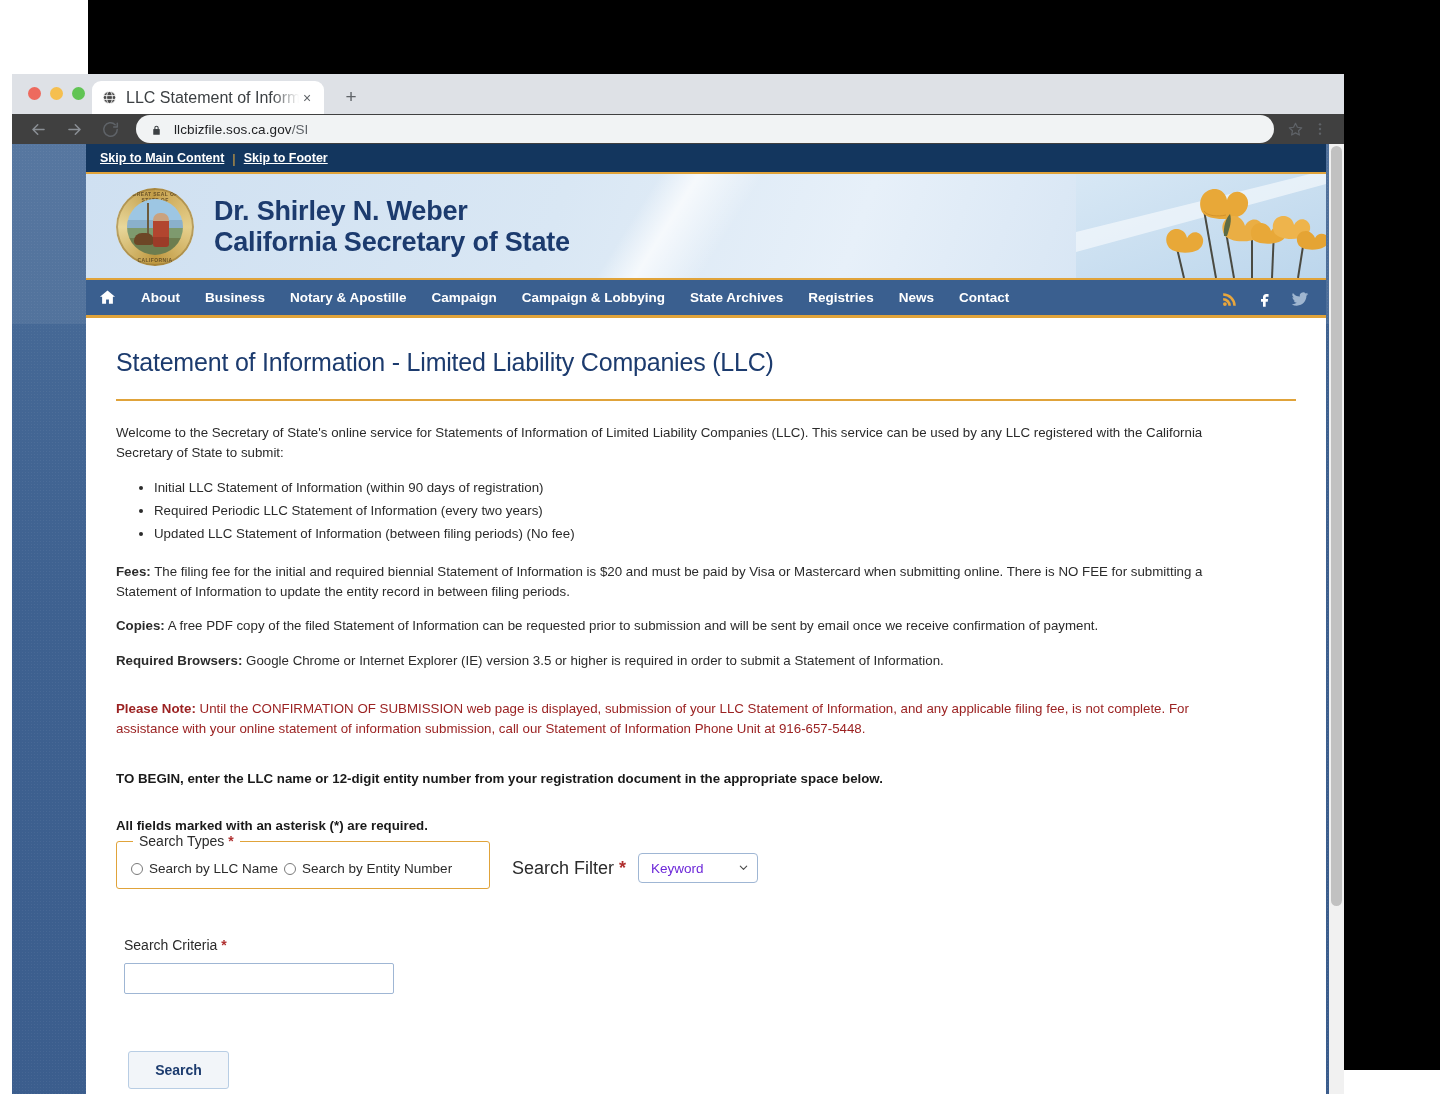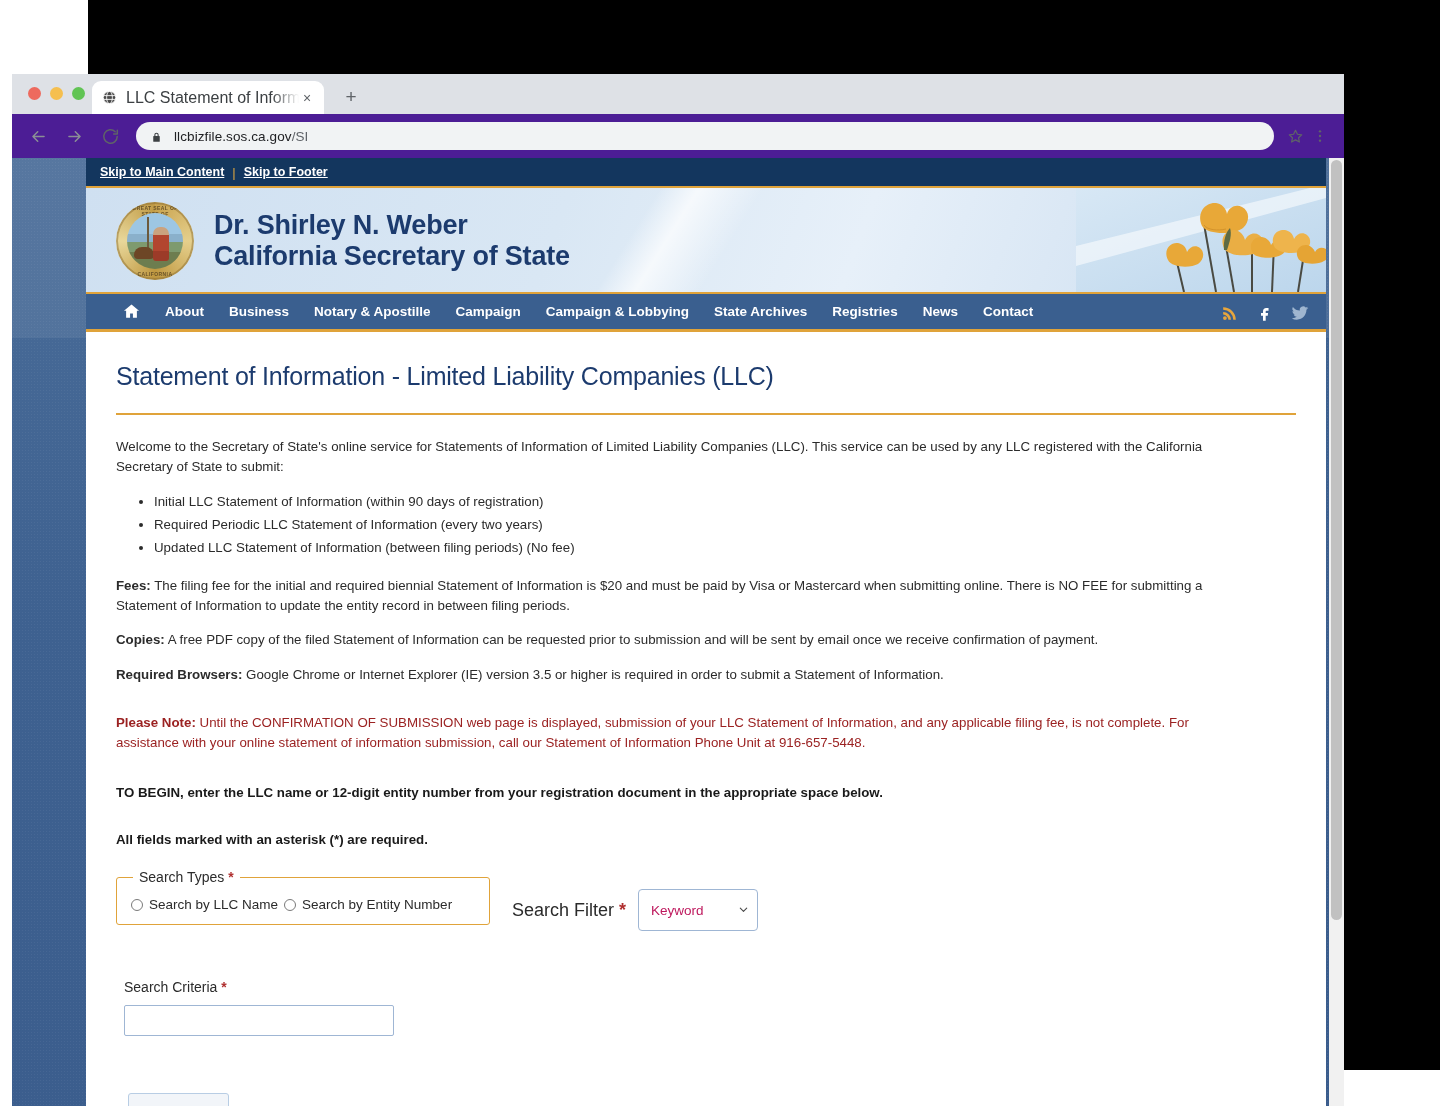--- a/index.html
+++ b/index.html
@@ -66,21 +66,21 @@
     font-size: 14px; line-height: 1;
   }
   .newtab {
     position: absolute; left: 328px; top: 13px;
     width: 22px; height: 22px; color: #5f6368;
     font-size: 19px; line-height: 20px; text-align: center;
   }
 
   
   .toolbar {
-    height: 44px; background: #4c1d95; display: flex; align-items: center;
+    height: 30px; background: #404040; display: flex; align-items: center;
     padding: 0 12px; position: relative;
   }
   .navbtn {
     width: 28px; height: 28px; margin-right: 8px; color: #8a8f95;
     display: flex; align-items: center; justify-content: center;
   }
   .navbtn.reload { color: #5f6368; }
   .omnibox {
     flex: 1 1 auto; height: 28px; background: #f1f3f4;
     border-radius: 14px; display: flex; align-items: center;
@@ -190,21 +190,21 @@
 
   .poppies {
     position: absolute; right: 0; top: 0; width: 250px; height: 100%;
     overflow: hidden;
   }
   .poppies svg { position:absolute; right:0; bottom:0; }
 
   
   .navbar {
     background: #3a5f8f; height: 38px; display: flex; align-items: center;
-    padding: 0 36px; border-bottom: 3px solid #e0a33a; position: relative;
+    padding: 0 12px; border-bottom: 3px solid #e0a33a; position: relative;
   }
   .navhome { color:#ffffff; margin-right: 24px; display:flex; align-items:center; }
   .navitem {
     color: #ffffff; font-size: 13.5px; font-weight: bold;
     margin-right: 25px; white-space: nowrap;
   }
   .navsocial { position: absolute; right: 16px; top: 0; height: 38px; display: flex; align-items: center; gap: 16px; }
   .soc { color: #ffffff; display:flex; align-items:center; }
   .soc.rss { color: #e8a63c; }
   .soc.tw { color: #9fb6d0; }
@@ -220,42 +220,42 @@
   .p { font-size: 13.3px; color: #2b2b2b; line-height: 1.52; margin: 0 0 14px 0; max-width: 1098px; }
   ul.bullets { margin: 0 0 16px 0; padding-left: 38px; }
   ul.bullets li { font-size: 13.3px; color: #2b2b2b; line-height: 1.72; }
   .b { font-weight: bold; }
   .note { color: #9b2222; font-size: 13.3px; line-height: 1.52; margin: 0 0 14px 0; max-width: 1098px; }
   .note .b { font-weight: bold; }
   .tobegin { font-size: 13.3px; color: #1a1a1a; font-weight: bold; margin: 32px 0 0 0; }
   .required { font-size: 13.3px; color: #1a1a1a; font-weight: bold; margin: 32px 0 0 0; }
 
   
-  .formrow { display: flex; align-items: flex-start; margin-top: 22px; }
+  .formrow { display: flex; align-items: flex-start; }
   fieldset.searchtypes {
     border: 1px solid #e0a33a; border-radius: 3px;
     margin: 0; padding: 10px 14px 12px 14px; width: 374px;
   }
   fieldset.searchtypes legend {
     font-size: 14px; color: #2b2b2b; padding: 0 6px; margin-left: 2px;
   }
   .req { color: #b03030; font-weight: bold; }
   .radios { display: flex; align-items: center; gap: 6px; margin-top: 2px; }
   .radiolbl { display: flex; align-items: center; font-size: 13.5px; color: #2b2b2b; }
   .radio {
     width: 12px; height: 12px; border: 1px solid #7a7a7a; border-radius: 50%;
     margin-right: 6px; background: #fff; flex: 0 0 12px;
   }
 
   .filterwrap { display: flex; align-items: center; margin: 20px 0 0 22px; }
   .filterlbl { font-size: 18px; color: #2b2b2b; margin-right: 12px; white-space: nowrap; }
   .selectbox {
-    width: 120px; height: 42px; border: 1px solid #9fb6d4; border-radius: 4px;
+    width: 120px; height: 30px; border: 1px solid #9fb6d4; border-radius: 4px;
     background: #ffffff; display: flex; align-items: center; justify-content: space-between;
-    padding: 0 8px 0 12px; font-size: 13.5px; color: #be185d;
+    padding: 0 8px 0 12px; font-size: 13.5px; color: #6d28d9;
   }
   .chev { font-size: 11px; color: #4a4a4a; }
 
   .criteria-lbl { font-size: 14px; color: #2b2b2b; margin: 48px 0 0 8px; }
   .textinput {
     margin: 10px 0 0 8px; width: 270px; height: 31px;
     border: 1px solid #9fb6d4; background: #ffffff; border-radius: 2px;
   }
   .searchbtn {
     margin: 57px 0 0 12px; width: 101px; height: 38px;

